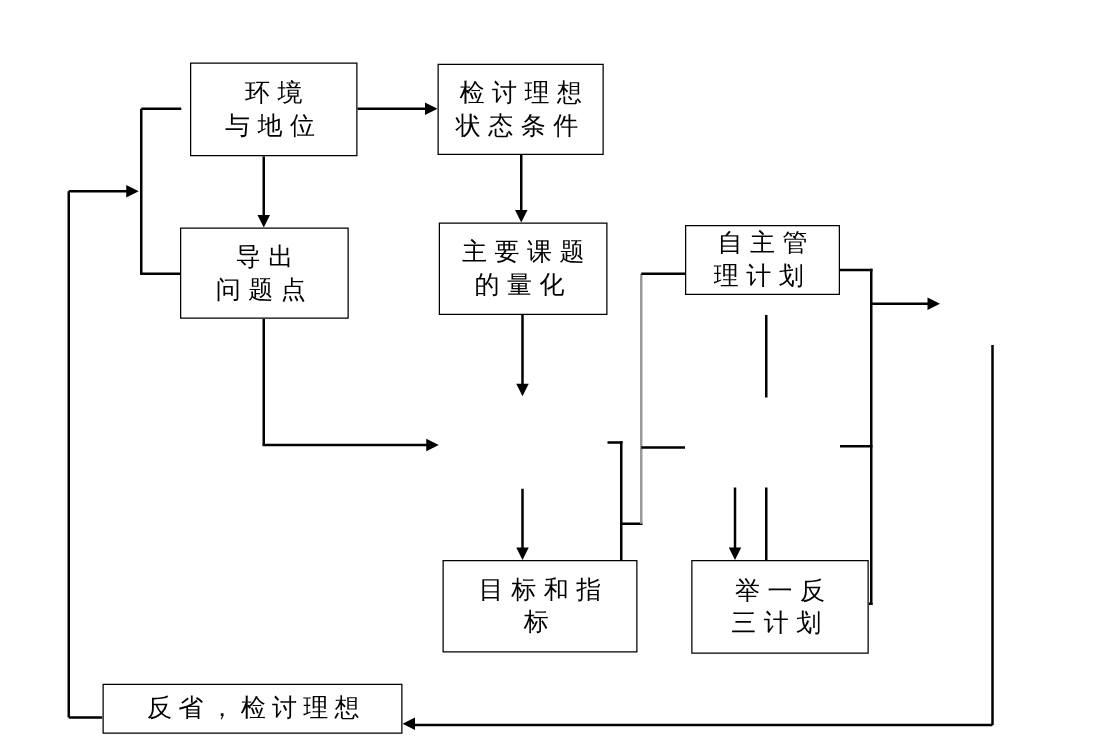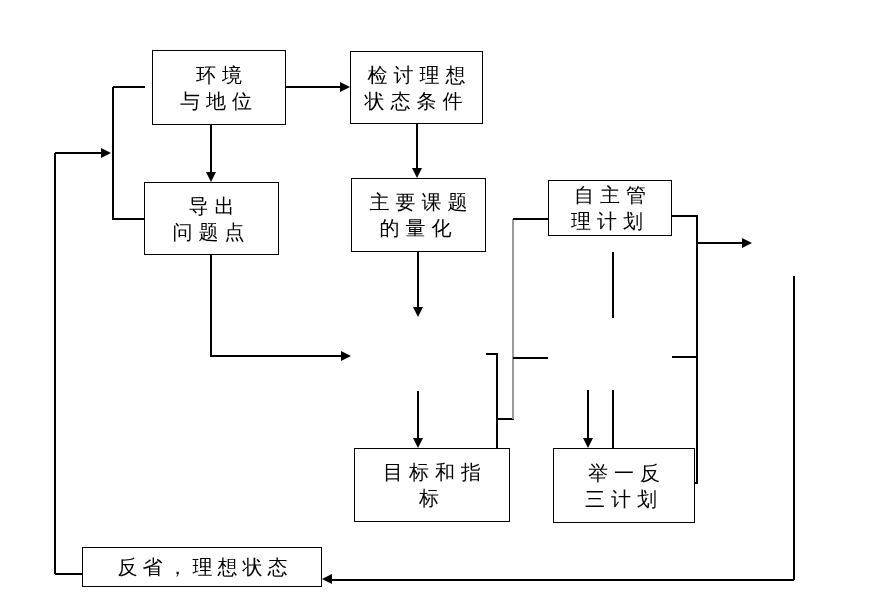--- a/index.html
+++ b/index.html
@@ -109,21 +109,21 @@
   </div>
 
 
   <div class="node" style="left:553px;top:448px;width:142px;height:75px">
     <span class="lbl">举一反
 三计划</span>
   </div>
 
 
   <div class="node node-reflect" style="left:82px;top:547px;width:240px;height:40px">
-    <span class="lbl">反省，理想状态</span>
+    <span class="lbl">反省，检讨理想</span>
   </div>
 
   <div class="ln h" style="left:278px;top:86px;width:65px"></div>
   <div class="ah r" style="left:340px;top:82px"></div>
 
   <div class="ln v" style="left:210px;top:125px;height:50px"></div>
   <div class="ah d" style="left:206px;top:172px"></div>
 
   <div class="ln v" style="left:416px;top:124px;height:46px"></div>
   <div class="ah d" style="left:412px;top:168px"></div>

